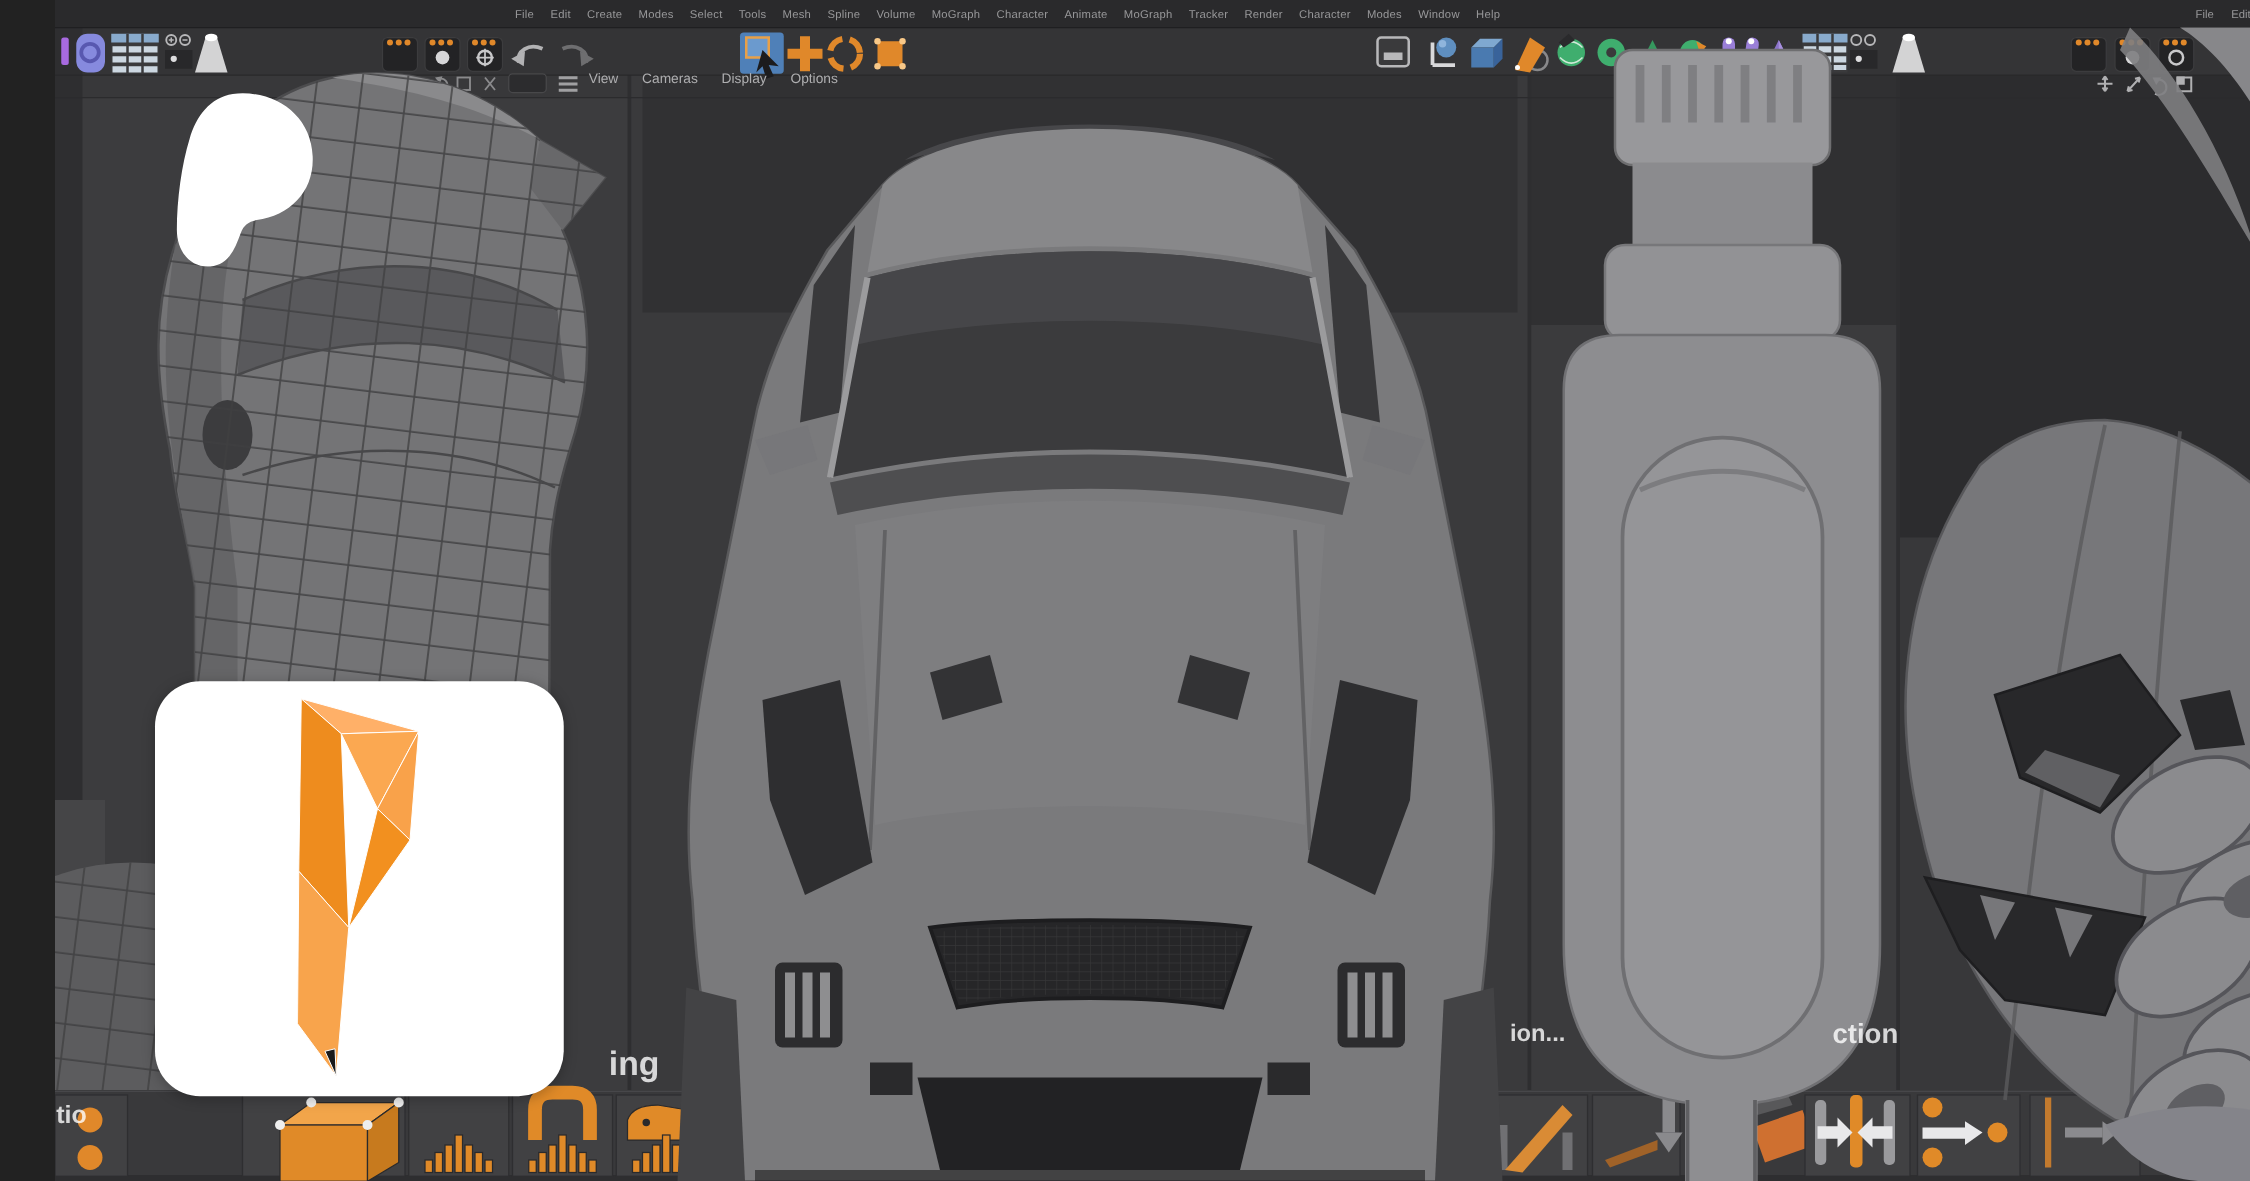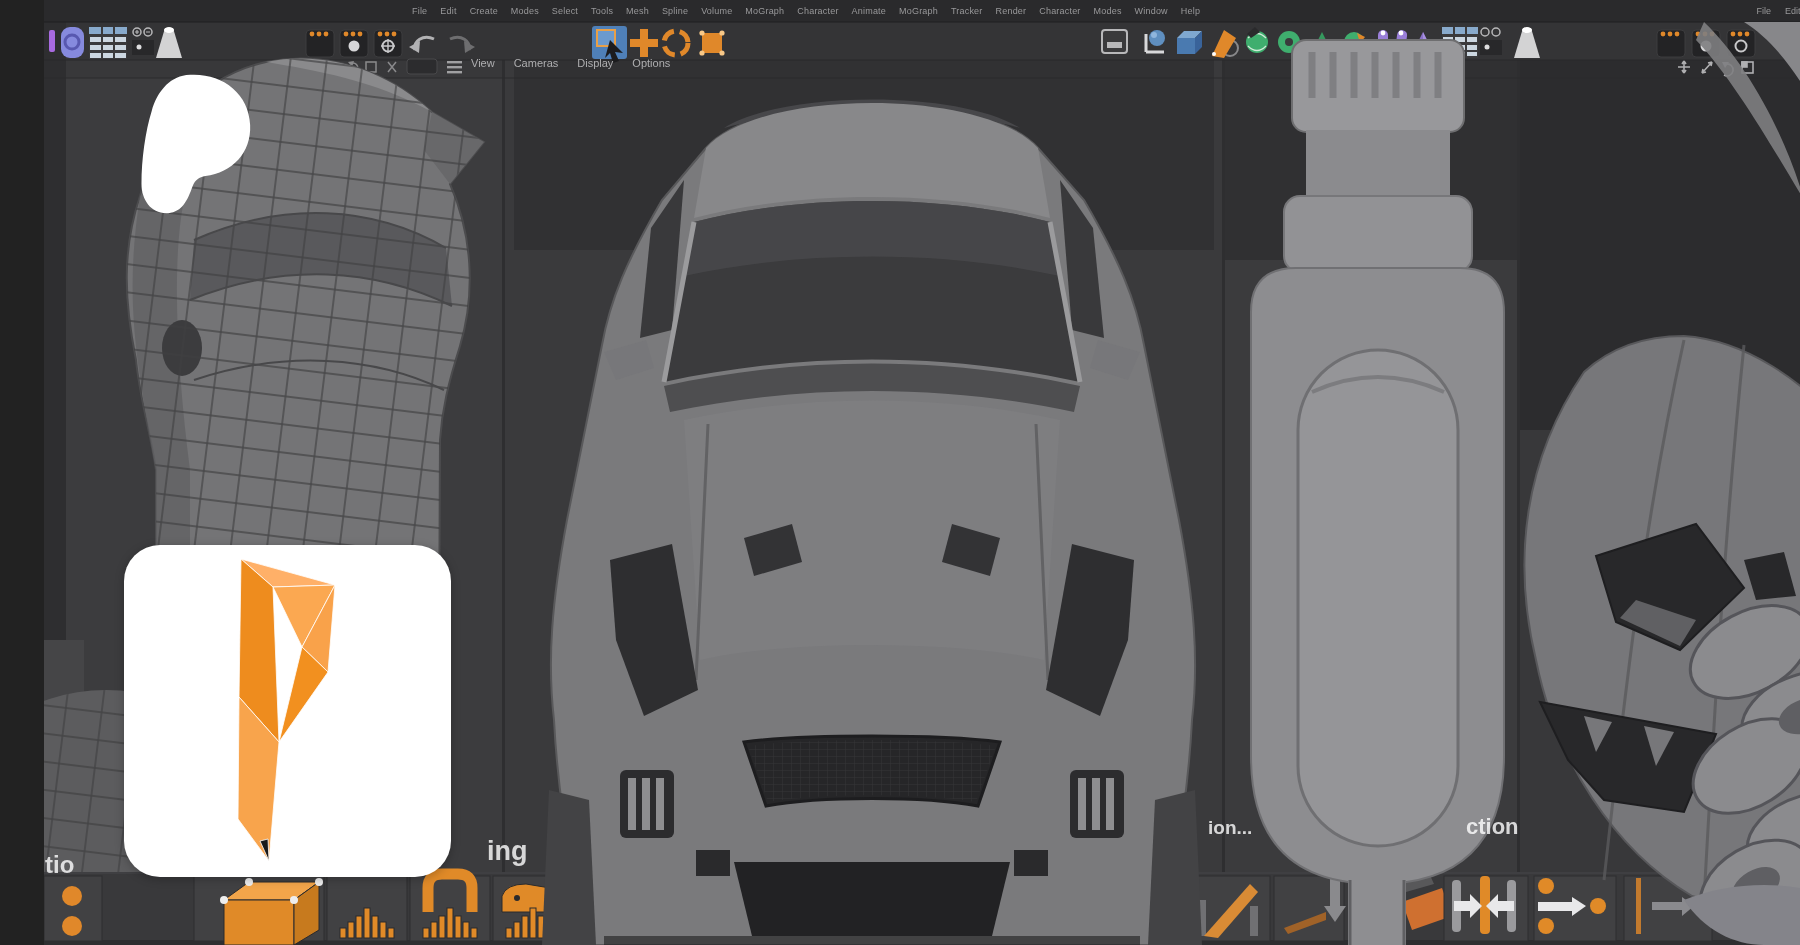--- a/index.html
+++ b/index.html
@@ -7,21 +7,21 @@
          font-family:"Liberation Sans",sans-serif;margin-left:44px;}
   .stage svg.bg{position:absolute;left:0;top:0;}
   .menubar{position:absolute;left:368px;top:0;height:22px;display:flex;align-items:center;gap:13px;
            font-size:9px;color:#98989a;letter-spacing:.2px;}
   .menubar span{white-space:nowrap;cursor:default;}
   .menubar-right{position:absolute;right:10px;top:0;height:22px;display:flex;align-items:center;gap:14px;
            font-size:9px;color:#98989a;}
   .vp-menu{position:absolute;left:427px;top:57px;height:20px;display:flex;gap:19px;
            font-size:11px;color:#aeaeb0;}
   .caption{position:absolute;color:rgba(255,255,255,.8);font-weight:600;}
-  .cap-tio{left:1px;top:851px;font-size:24px;}
+  .cap-tio{left:1px;top:881px;font-size:20px;}
   .cap-ing{left:443px;top:836px;font-size:27px;}
   .cap-ion{left:1164px;top:817px;font-size:19px;}
   .cap-ction{left:1422px;top:814px;font-size:22px;}
   .logo-card{position:absolute;left:80px;top:545px;width:327px;height:332px;background:#fff;border-radius:36px;
              box-shadow:0 2px 10px rgba(0,0,0,.25);}
   .logo-card svg{position:absolute;left:114px;top:12px;}
   .patreon-blob{position:absolute;left:75px;top:70px;width:137px;height:147px;}
 </style>
 </head>
 <body>

